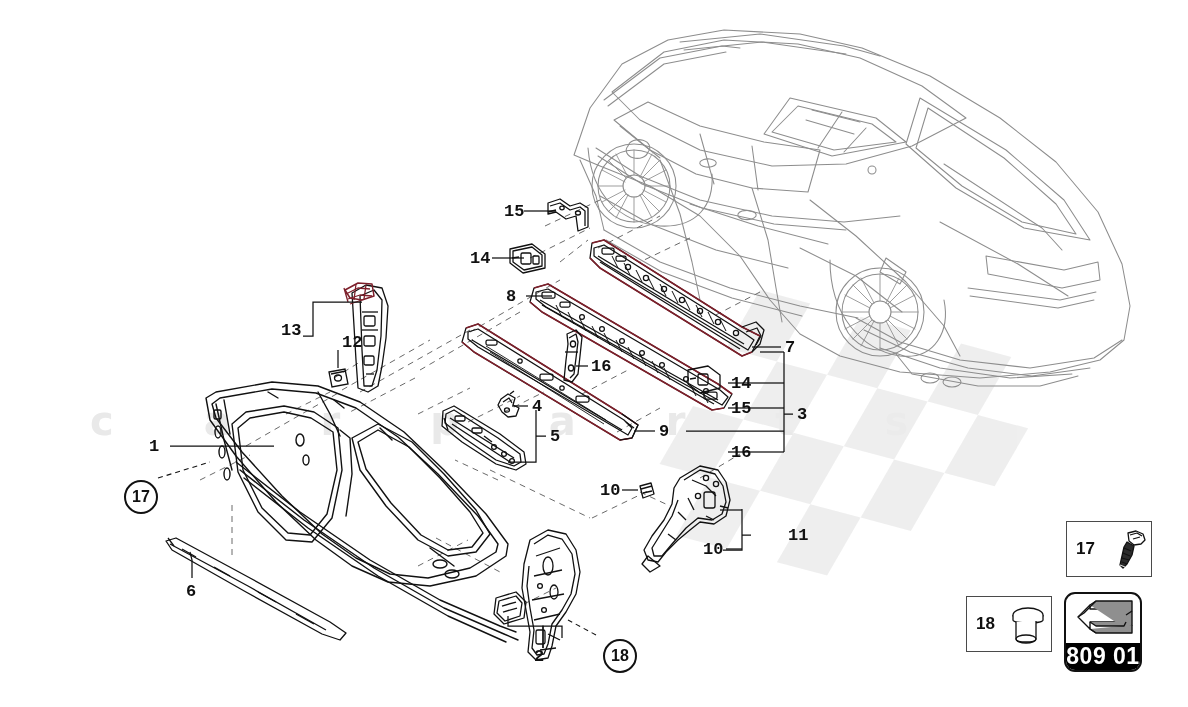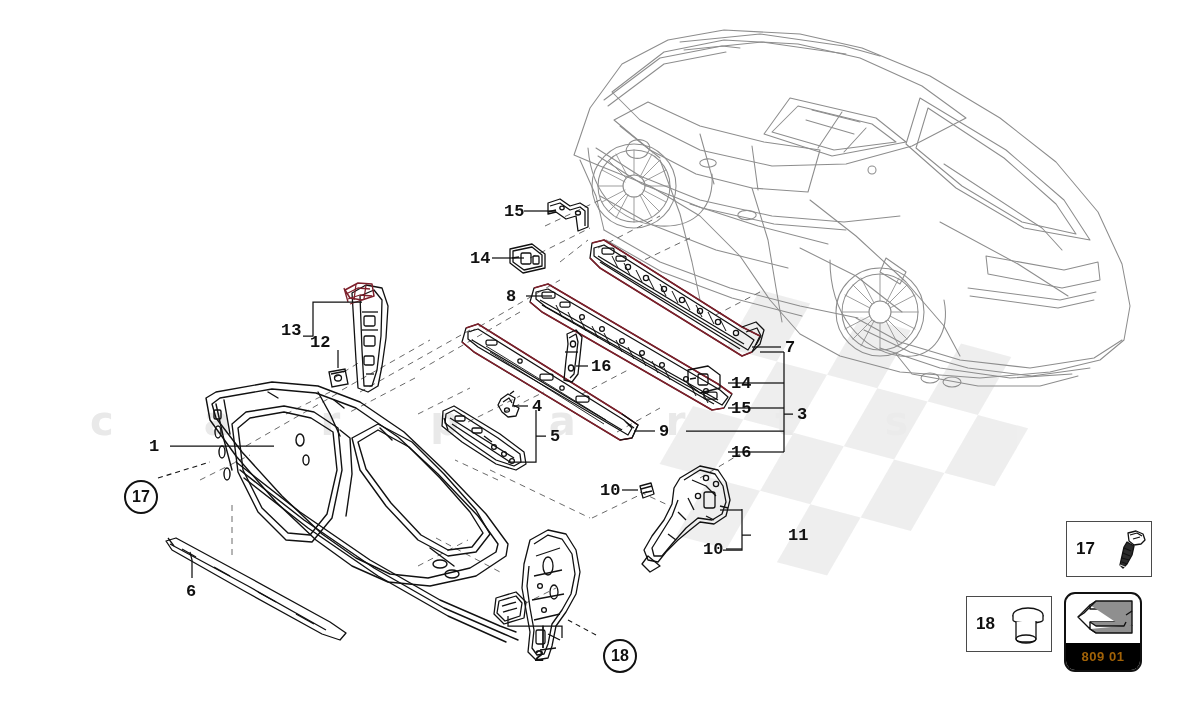--- a/index.html
+++ b/index.html
@@ -47,22 +47,22 @@
 
   .badge{
     position:absolute;width:78px;height:80px;border:2px solid #111;
     border-radius:11px;background:#fff;box-sizing:border-box;overflow:hidden;
   }
   .badge-bar{
     position:absolute;left:0;right:0;bottom:0;height:27px;background:#000;
     display:flex;align-items:center;justify-content:center;
   }
   .badge-bar span{
-    color:#a16207;font-family:"Liberation Sans",sans-serif;
-    font-size:13px;font-weight:700;letter-spacing:0.5px;
+    color:#ffffff;font-family:"Liberation Sans",sans-serif;
+    font-size:23px;font-weight:700;letter-spacing:0.5px;
   }
 
   svg{display:block;}
   .ov{position:absolute;left:0;top:0;width:1188px;height:707px;pointer-events:none;}
 </style>
 </head>
 <body>
 
 <div id="stage">
 
@@ -595,21 +595,21 @@
   <div class="lbl" style="left:797px;top:406px;">3</div>
   <div class="lbl" style="left:532px;top:398px;">4</div>
   <div class="lbl" style="left:550px;top:428px;">5</div>
   <div class="lbl" style="left:186px;top:583px;">6</div>
   <div class="lbl" style="left:785px;top:339px;">7</div>
   <div class="lbl" style="left:506px;top:288px;">8</div>
   <div class="lbl" style="left:659px;top:423px;">9</div>
   <div class="lbl" style="left:600px;top:482px;">10</div>
   <div class="lbl" style="left:703px;top:541px;">10</div>
   <div class="lbl" style="left:788px;top:527px;">11</div>
-  <div class="lbl" style="left:310px;top:334px;text-align:right;">12</div>
+  <div class="lbl" style="left:342px;top:334px;text-align:right;">12</div>
   <div class="lbl" style="left:281px;top:322px;">13</div>
   <div class="lbl" style="left:470px;top:250px;">14</div>
   <div class="lbl" style="left:731px;top:375px;">14</div>
   <div class="lbl" style="left:504px;top:203px;">15</div>
   <div class="lbl" style="left:731px;top:400px;">15</div>
   <div class="lbl" style="left:591px;top:358px;">16</div>
   <div class="lbl" style="left:731px;top:444px;">16</div>
 
   <div class="circ" style="left:124px;top:480px;">
     <span>17</span>

